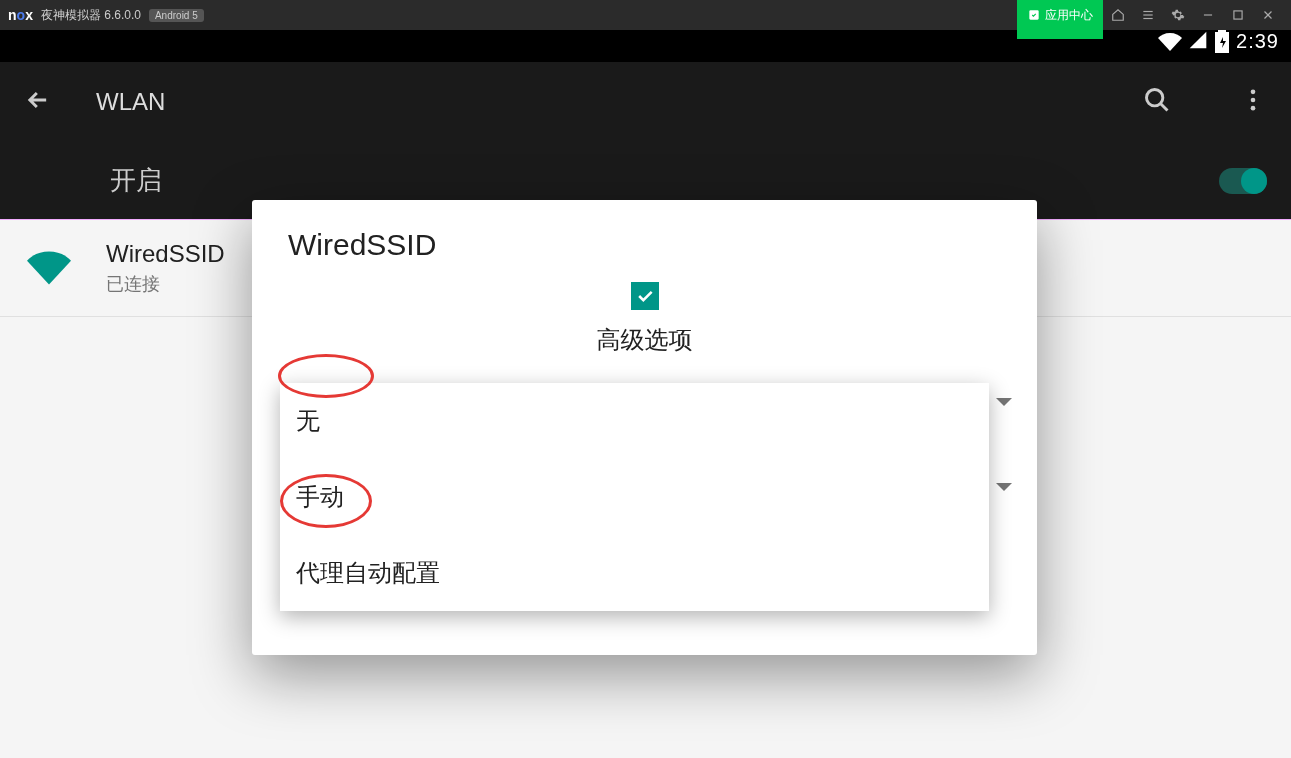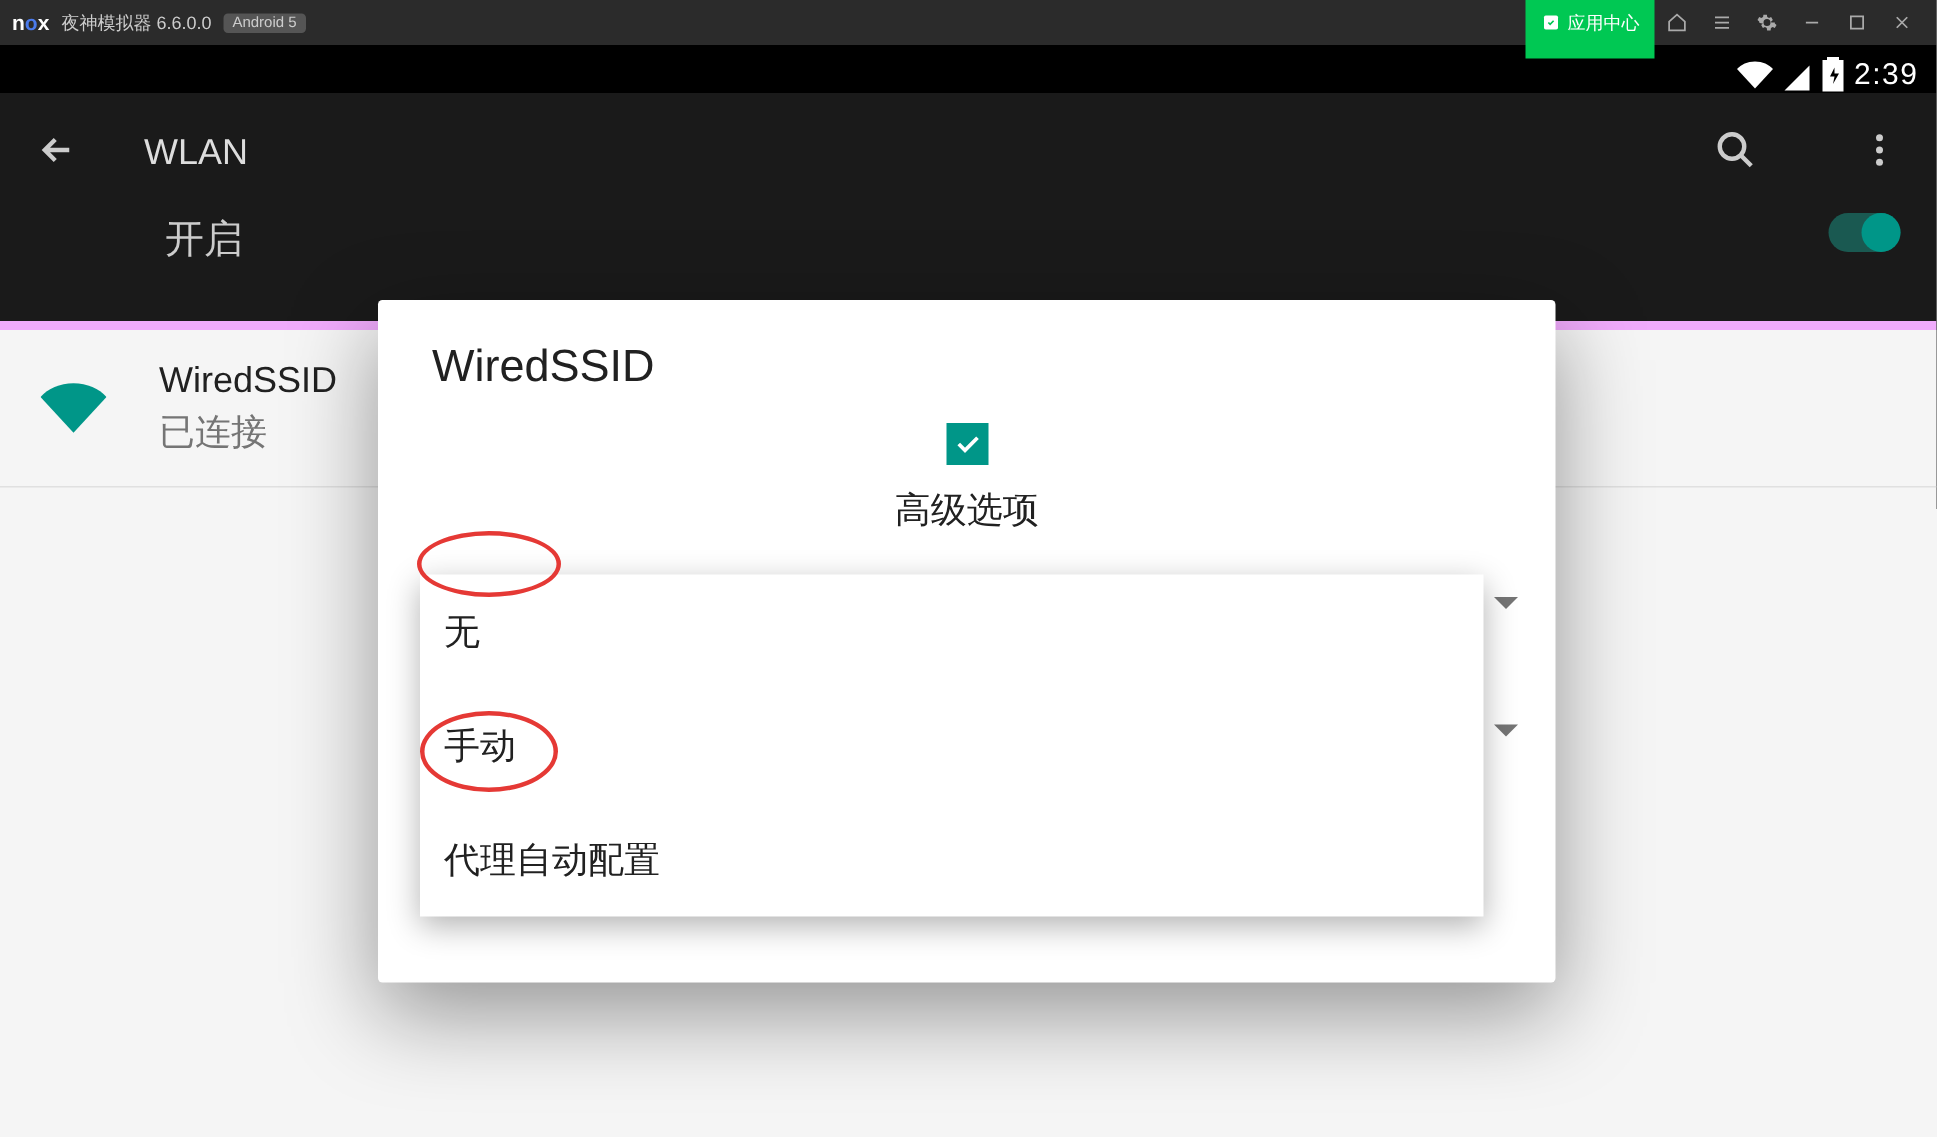--- a/index.html
+++ b/index.html
@@ -60,21 +60,21 @@
       color: #aaa;
       cursor: pointer;
     }
     .nox-icon-btn svg { width: 14px; height: 14px; }
 
     
     .android-status {
       height: 32px;
       background: #000;
       display: flex;
-      align-items: flex-end;
+      align-items: flex-start;
       justify-content: flex-end;
       padding: 0 12px;
       gap: 6px;
       color: #fff;
     }
     .status-time { font-size: 20px; font-weight: 500; letter-spacing: 1px; }
 
     
     .wlan-appbar {
       height: 80px;
@@ -86,23 +86,24 @@
     }
     .back-arrow { color: #ccc; cursor: pointer; }
     .wlan-title { color: #ddd; font-size: 24px; font-weight: 400; flex: 1; }
     .appbar-icon { color: #ccc; margin-left: 24px; cursor: pointer; }
 
     
     .toggle-row {
       height: 78px;
       background: #1a1a1a;
       display: flex;
+      align-items: center;
       padding: 0 24px 0 110px;
       justify-content: space-between;
-      border-bottom: 6px solid #f0abfc;
+      border-bottom: 1px solid #f0abfc;
     }
     .toggle-label { color: #ccc; font-size: 26px; }
     .toggle-switch {
       width: 48px;
       height: 26px;
       background: #1a5951;
       border-radius: 13px;
       position: relative;
     }
     .toggle-thumb {
@@ -122,21 +123,21 @@
     .wifi-item {
       display: flex;
       align-items: center;
       padding: 20px 24px;
       gap: 32px;
       border-bottom: 1px solid #e0e0e0;
     }
     .wifi-icon-wrap { width: 50px; display: flex; justify-content: center; }
     .wifi-info {}
     .wifi-name { font-size: 24px; color: #212121; }
-    .wifi-status { font-size: 24px; color: #757575; margin-top: 4px; }
+    .wifi-status { font-size: 18px; color: #757575; margin-top: 4px; }
 
     
     .dialog {
       position: absolute;
       top: 200px;
       left: 252px;
       width: 785px;
       background: #fff;
       border-radius: 3px;
       box-shadow: 0 20px 60px rgba(0,0,0,0.4);

